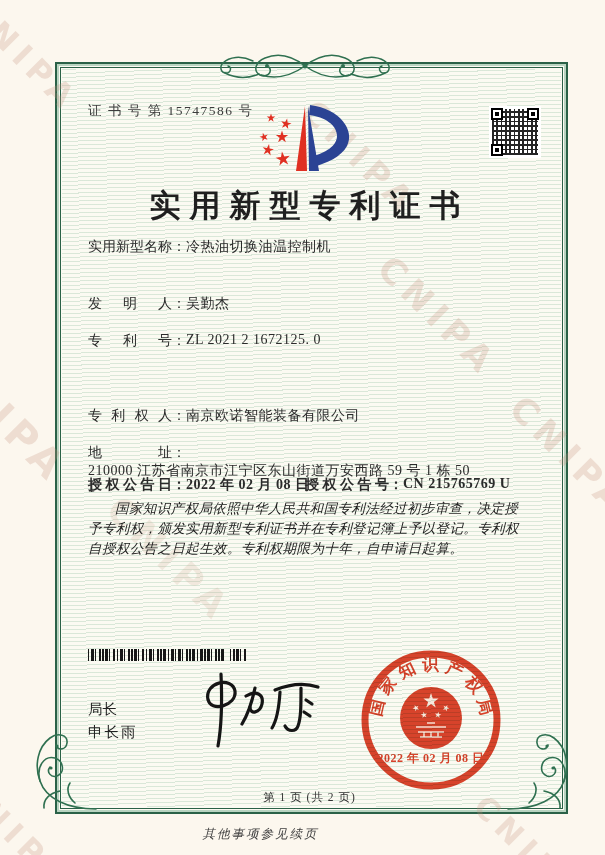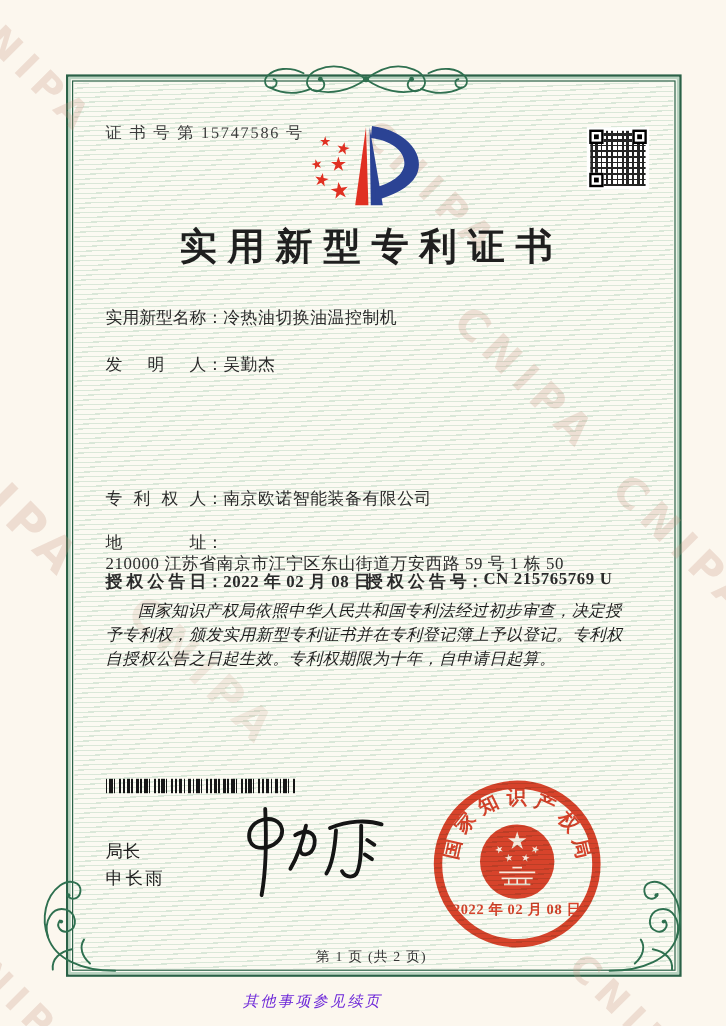--- a/index.html
+++ b/index.html
@@ -48,37 +48,37 @@
   .qf{position:absolute;width:12px;height:12px;border:2px solid #000;background:#fff;box-sizing:border-box;}
   .qf::after{content:"";position:absolute;inset:2px;background:#000;}
   .qf-tl{left:2px;top:2px;} .qf-tr{right:2px;top:2px;} .qf-bl{left:2px;bottom:2px;}
   .title{left:55px;top:185px;width:509px;text-align:center;font-size:31px;font-weight:bold;
          letter-spacing:9px;color:#1f1f1f;}
   .fieldrow{left:88px;width:442px;font-size:14px;color:#2b2b2b;}
   .flabel{display:inline-block;width:84px;text-align:justify;text-align-last:justify;vertical-align:top;}
   .fcolon{vertical-align:top;}
   .fvalue{display:inline-block;vertical-align:top;letter-spacing:0.5px;}
   .fvalue-wrap{width:382px;line-height:17px;}
-  .row1{top:256px;} .row2{top:295px;} .row3{top:332px;} .row4{top:370px;}
+  .row1{top:238px;} .row2{top:295px;} .row3{top:332px;} .row4{top:370px;}
   .row5{top:407px;} .row6{top:444px;} .row7{top:476px;}
   .grant-no-group{position:absolute;left:217px;top:0;white-space:nowrap;}
   .row7wrap{position:relative;font-weight:bold;}
   .body-text{left:88px;top:499px;width:437px;font-size:13.5px;line-height:20px;
              font-style:italic;color:#1d1d1d;}
   .body-text p{margin:0;text-indent:2em;letter-spacing:0.4px;}
   .barcode{left:88px;top:649px;width:158px;height:12px;background:
     repeating-linear-gradient(90deg,#161616 0 1.5px,transparent 1.5px 3px,#161616 3px 6px,
     transparent 6px 7px,#161616 7px 8px,transparent 8px 11px,#161616 11px 13px,transparent 13px 14.5px);}
   .sig-title{left:88px;top:700px;font-size:14.5px;color:#222;}
   .sig-name{left:88px;top:723px;font-size:14.5px;color:#222;letter-spacing:2px;}
   .signature{left:180px;top:666px;}
   .seal{left:356px;top:645px;z-index:4;mix-blend-mode:multiply;}
   .page-info{left:55px;top:790px;width:509px;text-align:center;font-size:11.5px;color:#333;letter-spacing:1px;}
   .cont-note{left:0;top:826px;width:521px;text-align:center;font-size:12.5px;font-style:italic;
-             color:#6d28d9;letter-spacing:2px;}
+             color:#404040;letter-spacing:2px;}
 </style>
 </head>
 <body>
 
 <div class="page">
 
   <span class="wm wm1">CNIPA</span>
   <span class="wm wm2">CNIPA</span>
   <span class="wm wm3">CNIPA</span>
   <span class="wm wm4">CNIPA</span>
@@ -147,20 +147,23 @@
     <div class="qf qf-bl"></div>
   </div>
 
   <div class="ct title">实用新型专利证书</div>
 
   <div class="ct fieldrow row1">
     <span class="flabel">实用新型名称</span><span class="fcolon">：</span><span class="fvalue">冷热油切换油温控制机</span>
   </div>
   <div class="ct fieldrow row2">
     <span class="flabel">发明人</span><span class="fcolon">：</span><span class="fvalue">吴勤杰</span>
+  </div>
+  <div class="ct fieldrow row3">
+    <span class="flabel">专利号</span><span class="fcolon">：</span><span class="fvalue">ZL 2021 2 1672125. 0</span>
   </div>
   <div class="ct fieldrow row5">
     <span class="flabel">专利权人</span><span class="fcolon">：</span><span class="fvalue">南京欧诺智能装备有限公司</span>
   </div>
   <div class="ct fieldrow row6">
     <span class="flabel">地址</span><span class="fcolon">：</span><span class="fvalue fvalue-wrap">210000  江苏省南京市江宁区东山街道万安西路 59 号 1 栋 50 1</span>
   </div>
   <div class="ct fieldrow row7 row7wrap">
     <span><span class="flabel">授权公告日</span><span class="fcolon">：</span><span class="fvalue">2022 年 02 月 08 日</span></span>
     <span class="grant-no-group"><span class="flabel">授权公告号</span><span class="fcolon">：</span><span class="fvalue">CN 215765769 U</span></span>

